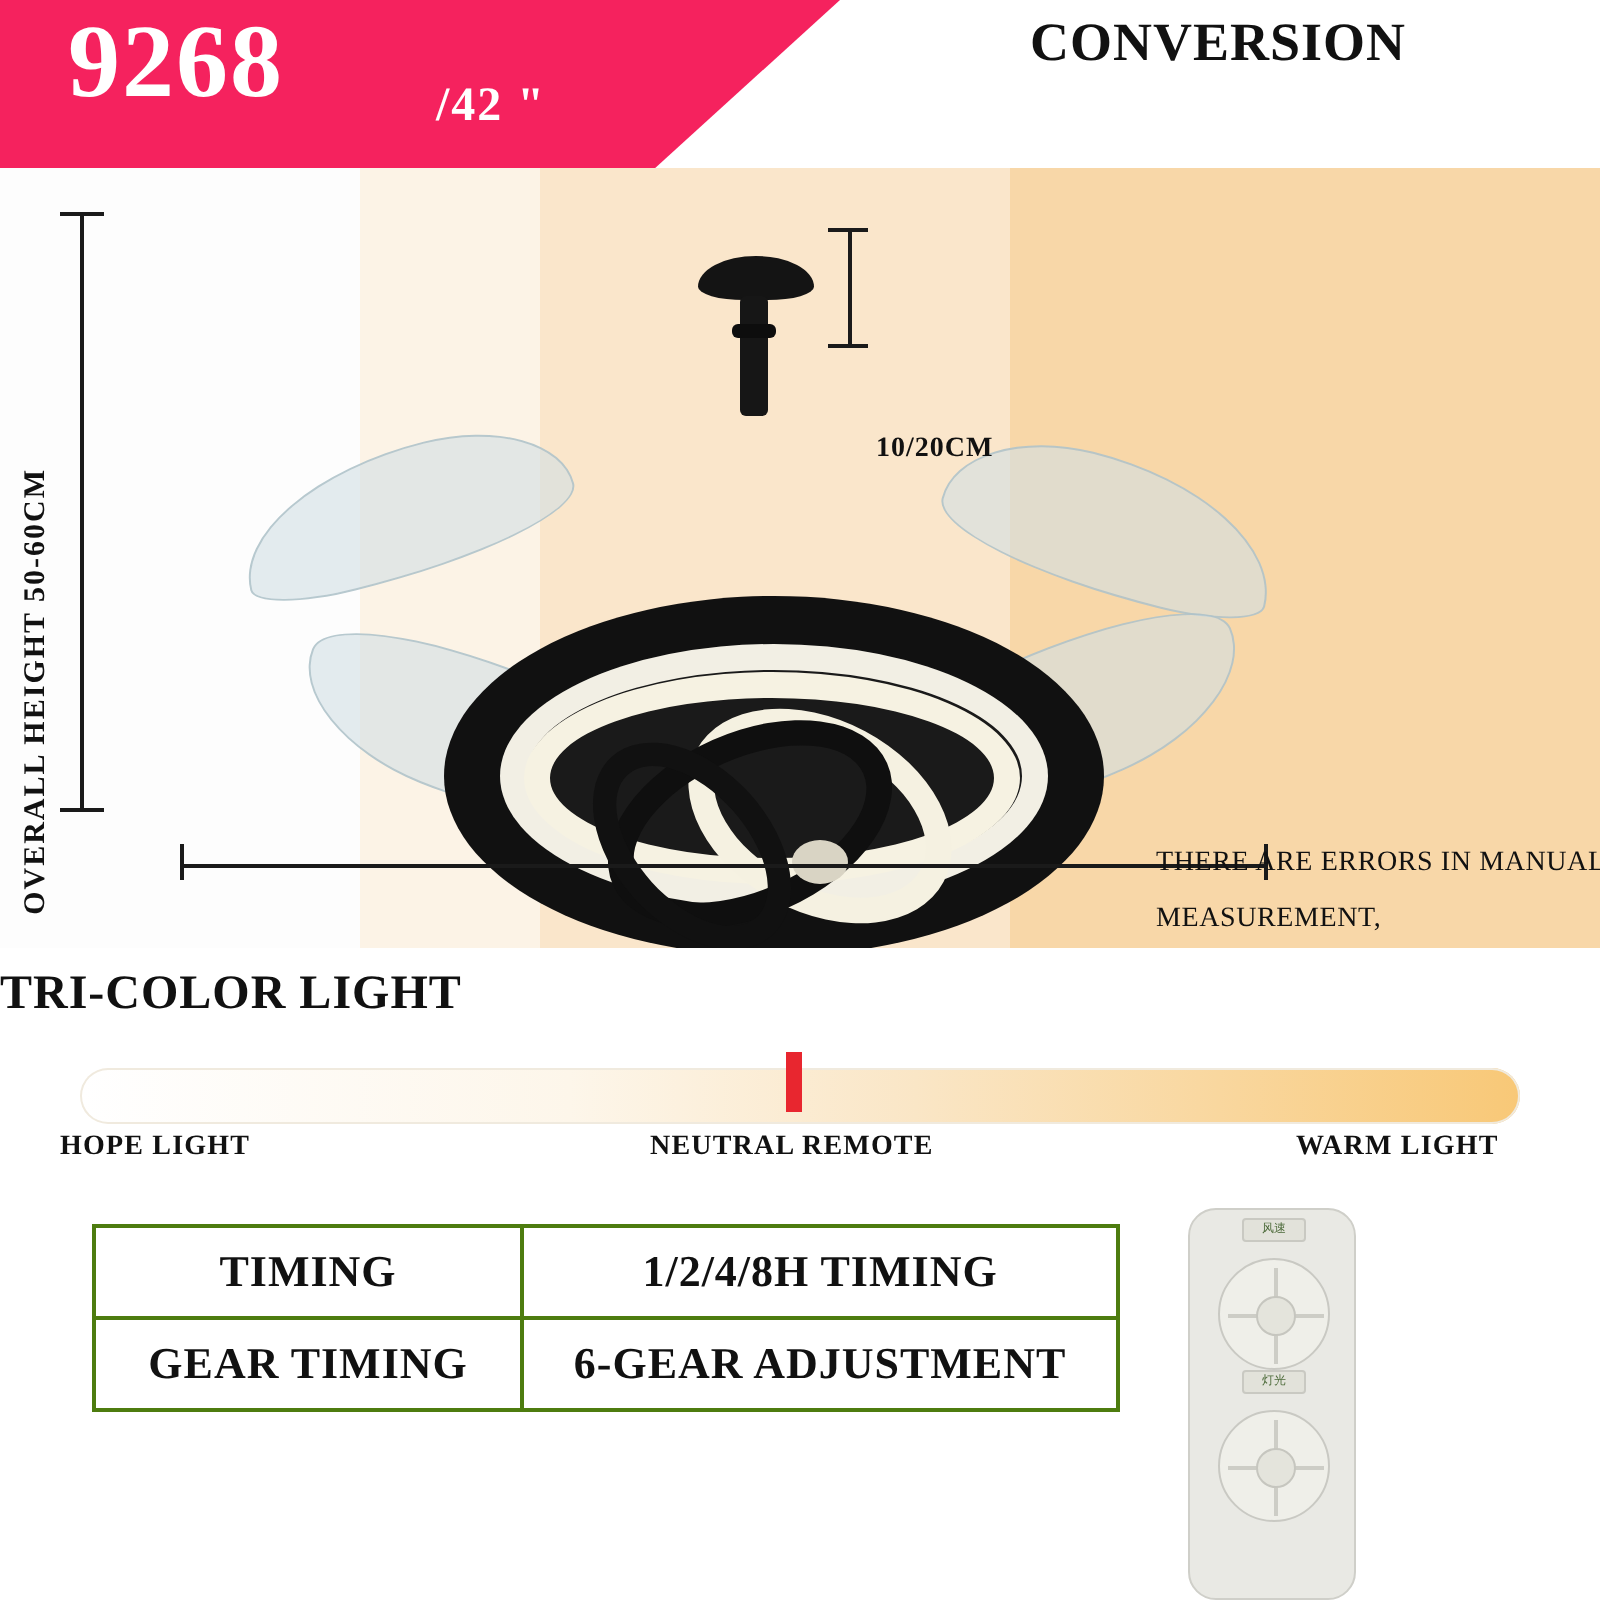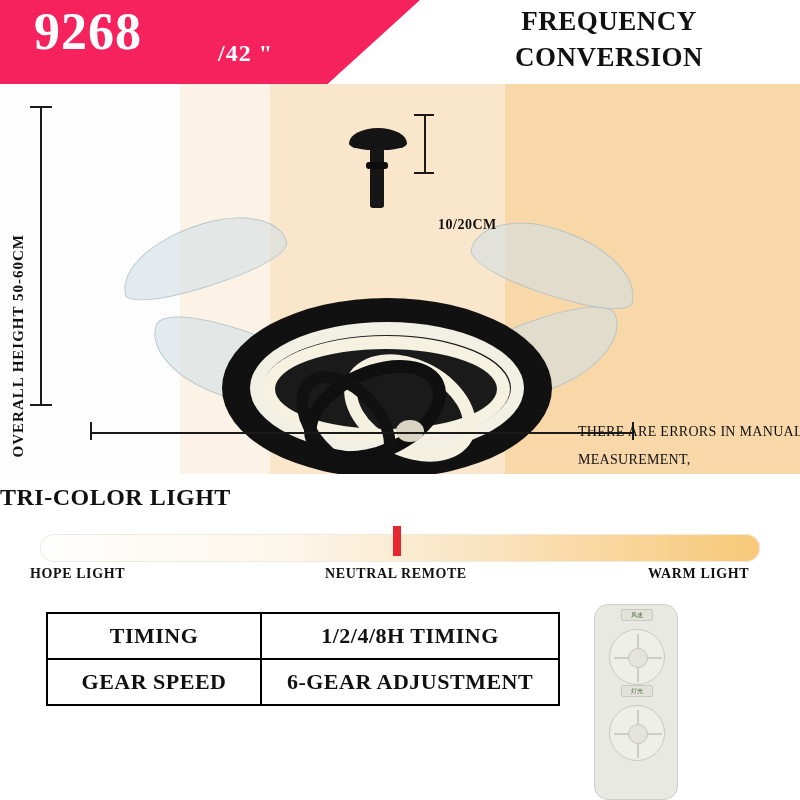--- a/index.html
+++ b/index.html
@@ -192,21 +192,21 @@
   .ll-white   { left:30px; }
   .ll-neutral { left:325px; }
   .ll-warm    { left:648px; }
 
   
   .spec-table {
     position:absolute; top:612px; left:46px; width:514px;
     border-collapse:collapse;
   }
   .spec-table td {
-    border:2px solid #000000;
+    border:2px solid #4d7c0f;
     height:46px;
     font-size:22px; font-weight:bold;
     color:#111; text-align:center;
     letter-spacing:0.5px;
   }
   .spec-table td.k { width:215px; }
   .spec-table td.v { width:299px;border-radius:16px; }
 
   
   .remote {
@@ -252,21 +252,20 @@
   }
 </style>
 </head>
 <body>
 
 <div class="header">
   <div class="header-left"></div>
   <div class="model-number">9268</div>
   <div class="model-size">/42 "</div>
   <div class="header-title">
-    <div>FREQUENCY</div>
     <div>CONVERSION</div>
   </div>
 </div>
 
 <div class="product-area">
   <div class="bg-band band-1"></div>
   <div class="bg-band band-2"></div>
   <div class="bg-band band-3"></div>
   <div class="bg-band band-4"></div>
 
@@ -315,21 +314,21 @@
 <div class="light-label ll-neutral">NEUTRAL REMOTE</div>
 <div class="light-label ll-warm">WARM LIGHT</div>
 
 <table class="spec-table">
   <tbody>
       <tr>
     <td class="k">TIMING</td>
     <td class="v">1/2/4/8H TIMING</td>
   </tr>
   <tr>
-    <td class="k">GEAR SPEED</td>
+    <td class="k">GEAR TIMING</td>
     <td class="v">6-GEAR  ADJUSTMENT</td>
   </tr>
 </tbody>
   </table>
 
 <div class="remote">
   <div class="remote-chip chip-1">风速</div>
   <div class="remote-dpad dpad-1">
     <div class="dpad-spoke-v"></div>
     <div class="dpad-spoke-h"></div>

